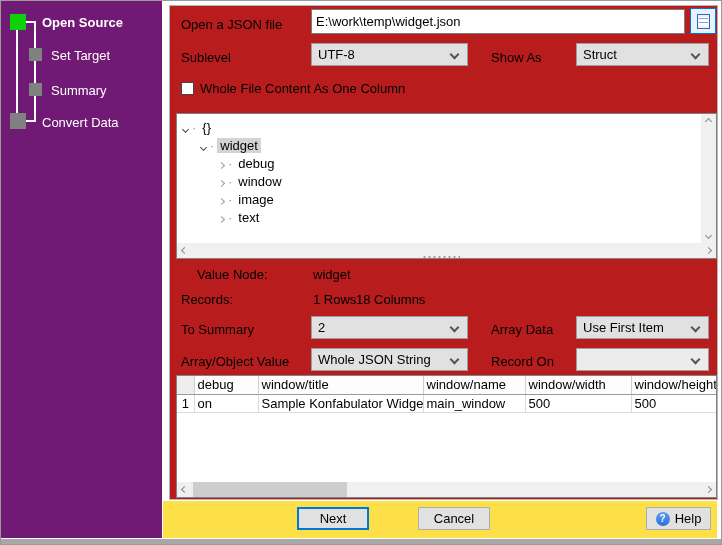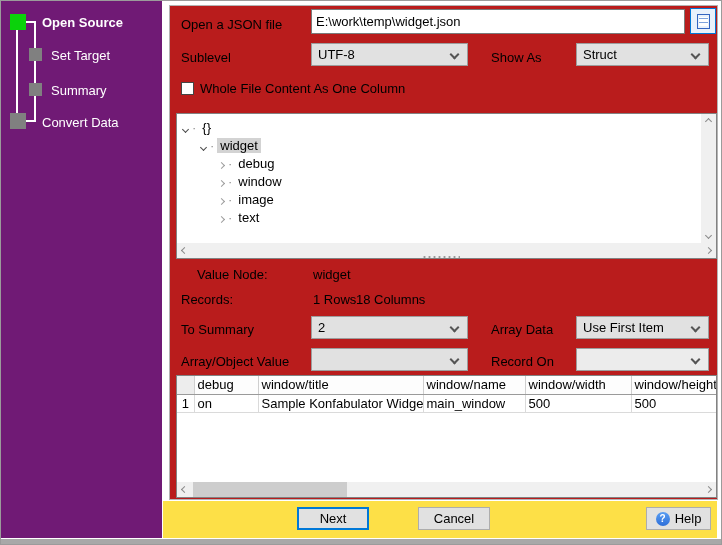--- a/index.html
+++ b/index.html
@@ -216,20 +216,21 @@
       <span class="chev down"></span>
     </div>
     <div class="lbl" style="left:321px; top:316px;">Array Data</div>
     <div class="combo" style="left:406px; top:310px; width:133px; height:23px;">
       <span>Use First Item</span>
       <span class="chev down"></span>
     </div>
 
     <div class="lbl" style="left:11px; top:348px;">Array/Object Value</div>
     <div class="combo" style="left:141px; top:342px; width:157px; height:23px;">
+      <span>Whole JSON String</span>
       <span class="chev down"></span>
     </div>
     <div class="lbl" style="left:321px; top:348px;">Record On</div>
     <div class="combo" style="left:406px; top:342px; width:133px; height:23px; background:#ececec;">
       <span></span>
       <span class="chev down"></span>
     </div>
 
     <div id="table-panel">
       <table id="grid">

